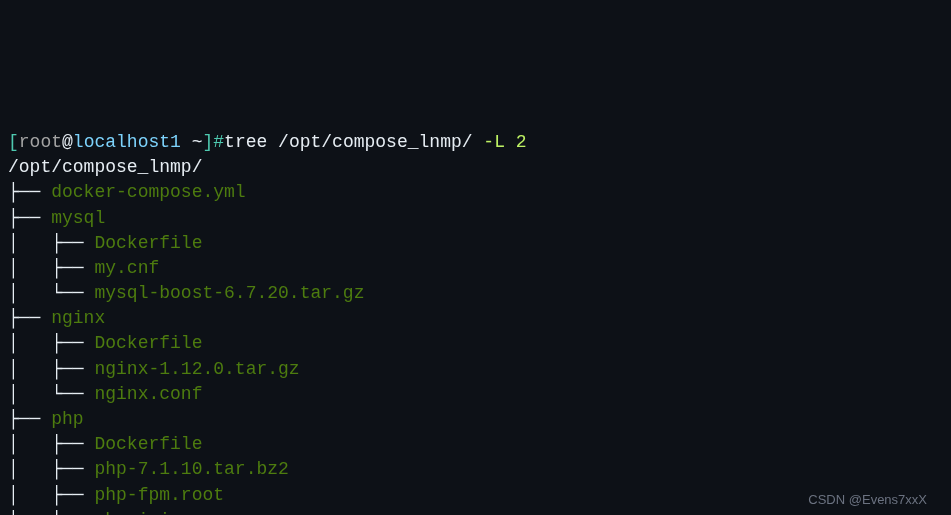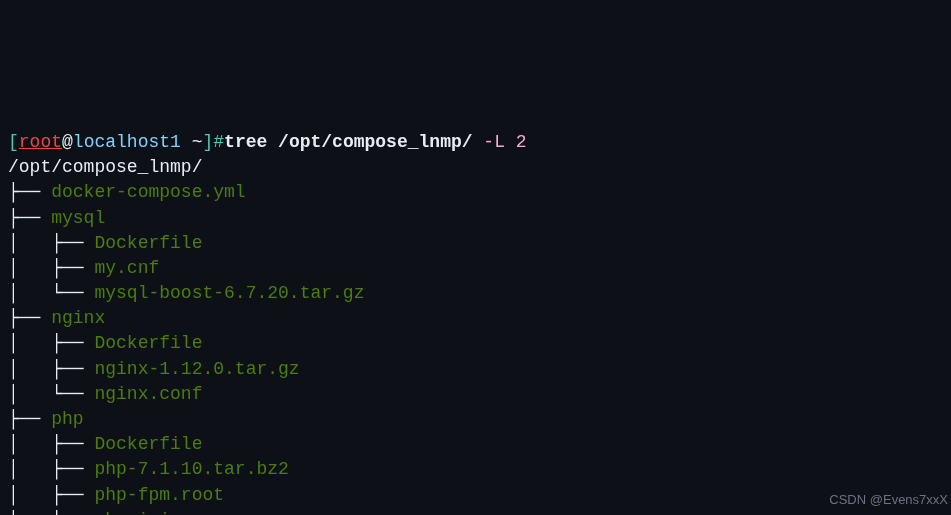--- a/index.html
+++ b/index.html
@@ -17,57 +17,55 @@
       width: 951px;
       height: 515px;
       overflow: hidden;
       position: relative;
       white-space: pre;
     }
     .prompt-open {
       color: #4ec9b0;
     }
     .prompt-user {
-      color: #ef4444;
-      text-decoration: underline;
+      color: #a3a3a3;
     }
     .prompt-at {
       color: #e6edf3;
     }
     .prompt-host {
       color: #7dd3fc;
     }
     .prompt-path {
       color: #e6edf3;
     }
     .prompt-close {
       color: #4ec9b0;
     }
     .command {
       color: #e6edf3;
-      font-weight: bold;
     }
     .option {
-      color: #f9a8d4;
+      color: #bef264;
       text-align: right;
     }
     .dir-path {
       color: #e6edf3;
       font-family: Liberation Mono, monospace;
     }
     .tree-line {
       color: #e6edf3;
     }
     .entry {
       color: #4d7c0f;
     }
     .watermark {
       position: absolute;
       bottom: 6px;
-      right: 3px;
+      right: 24px;
       font-size: 13px;
       color: #6b7280;
       font-family: Arial, sans-serif;
     }
   </style>
 </head>
 <body>
 
 
 

